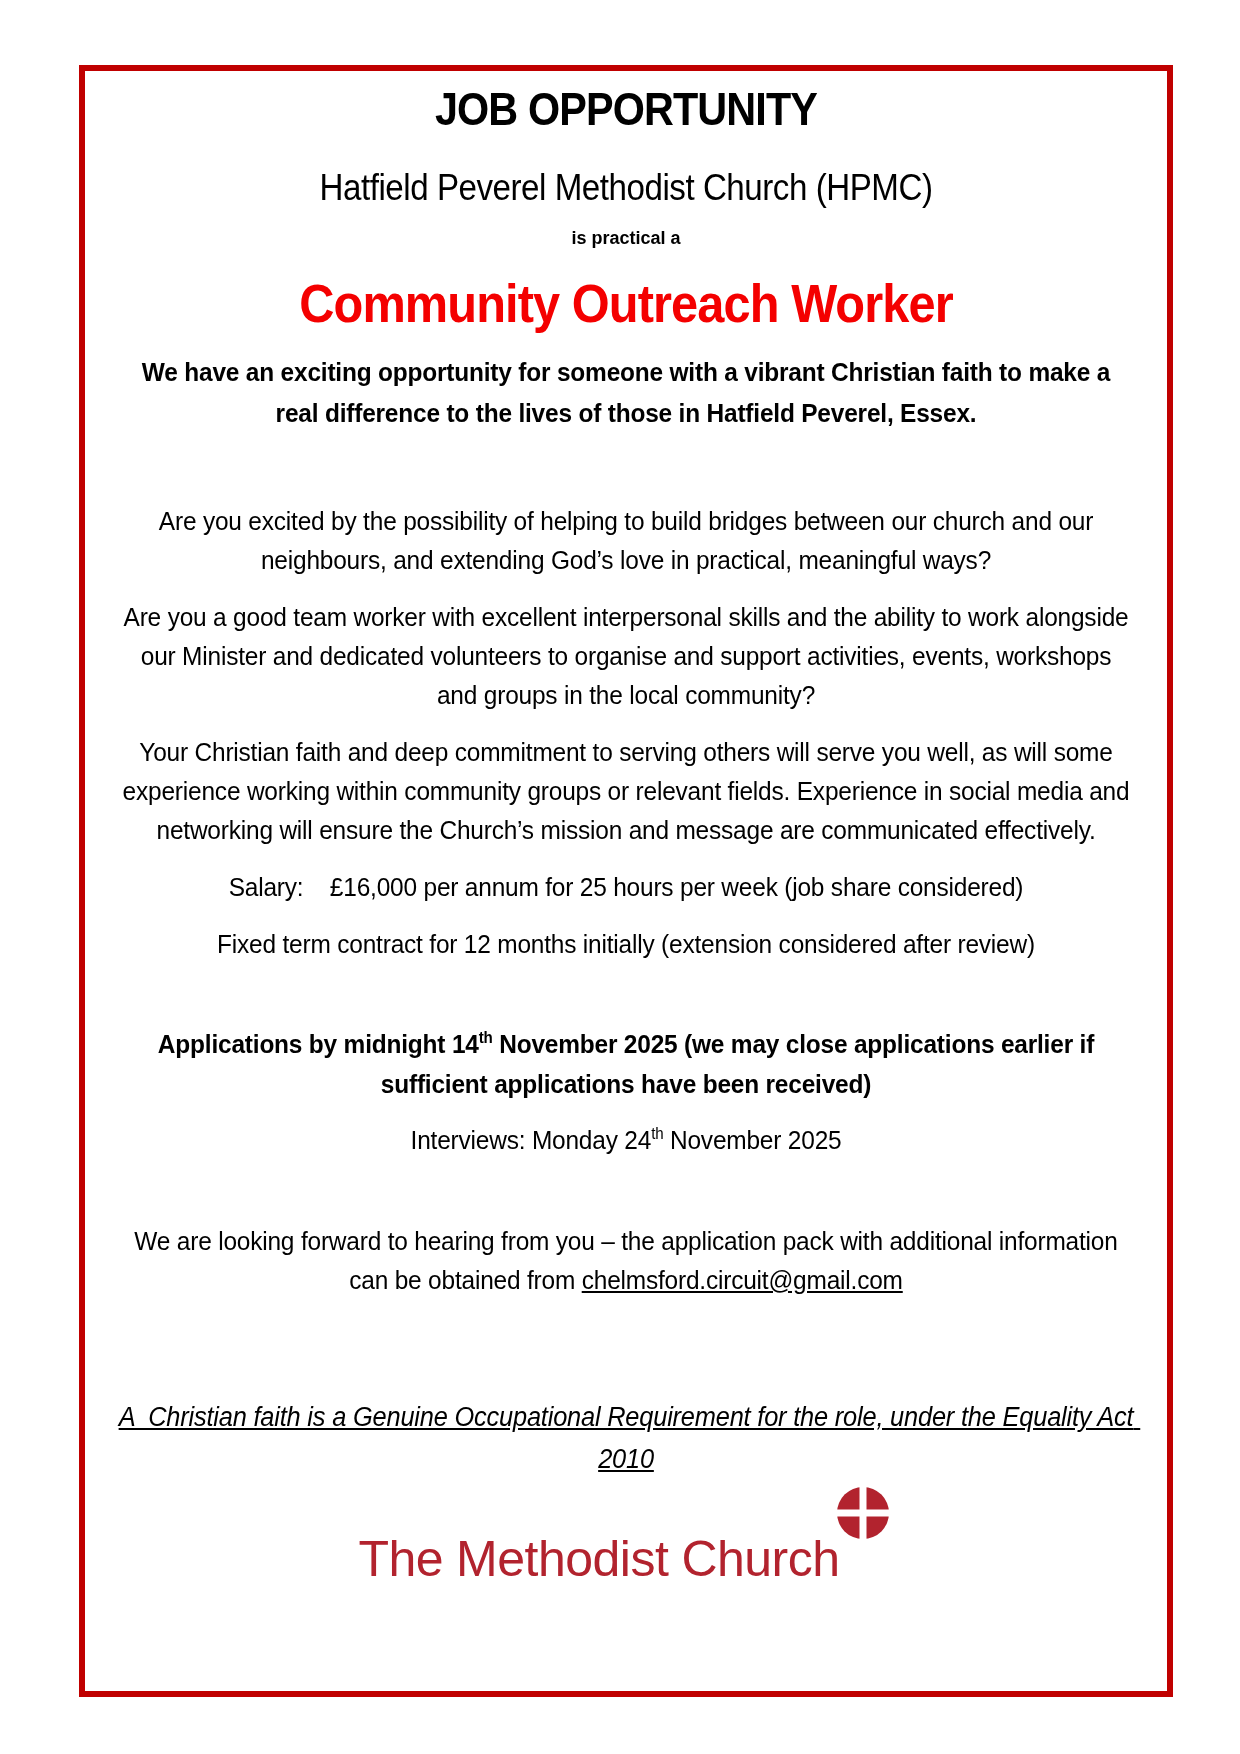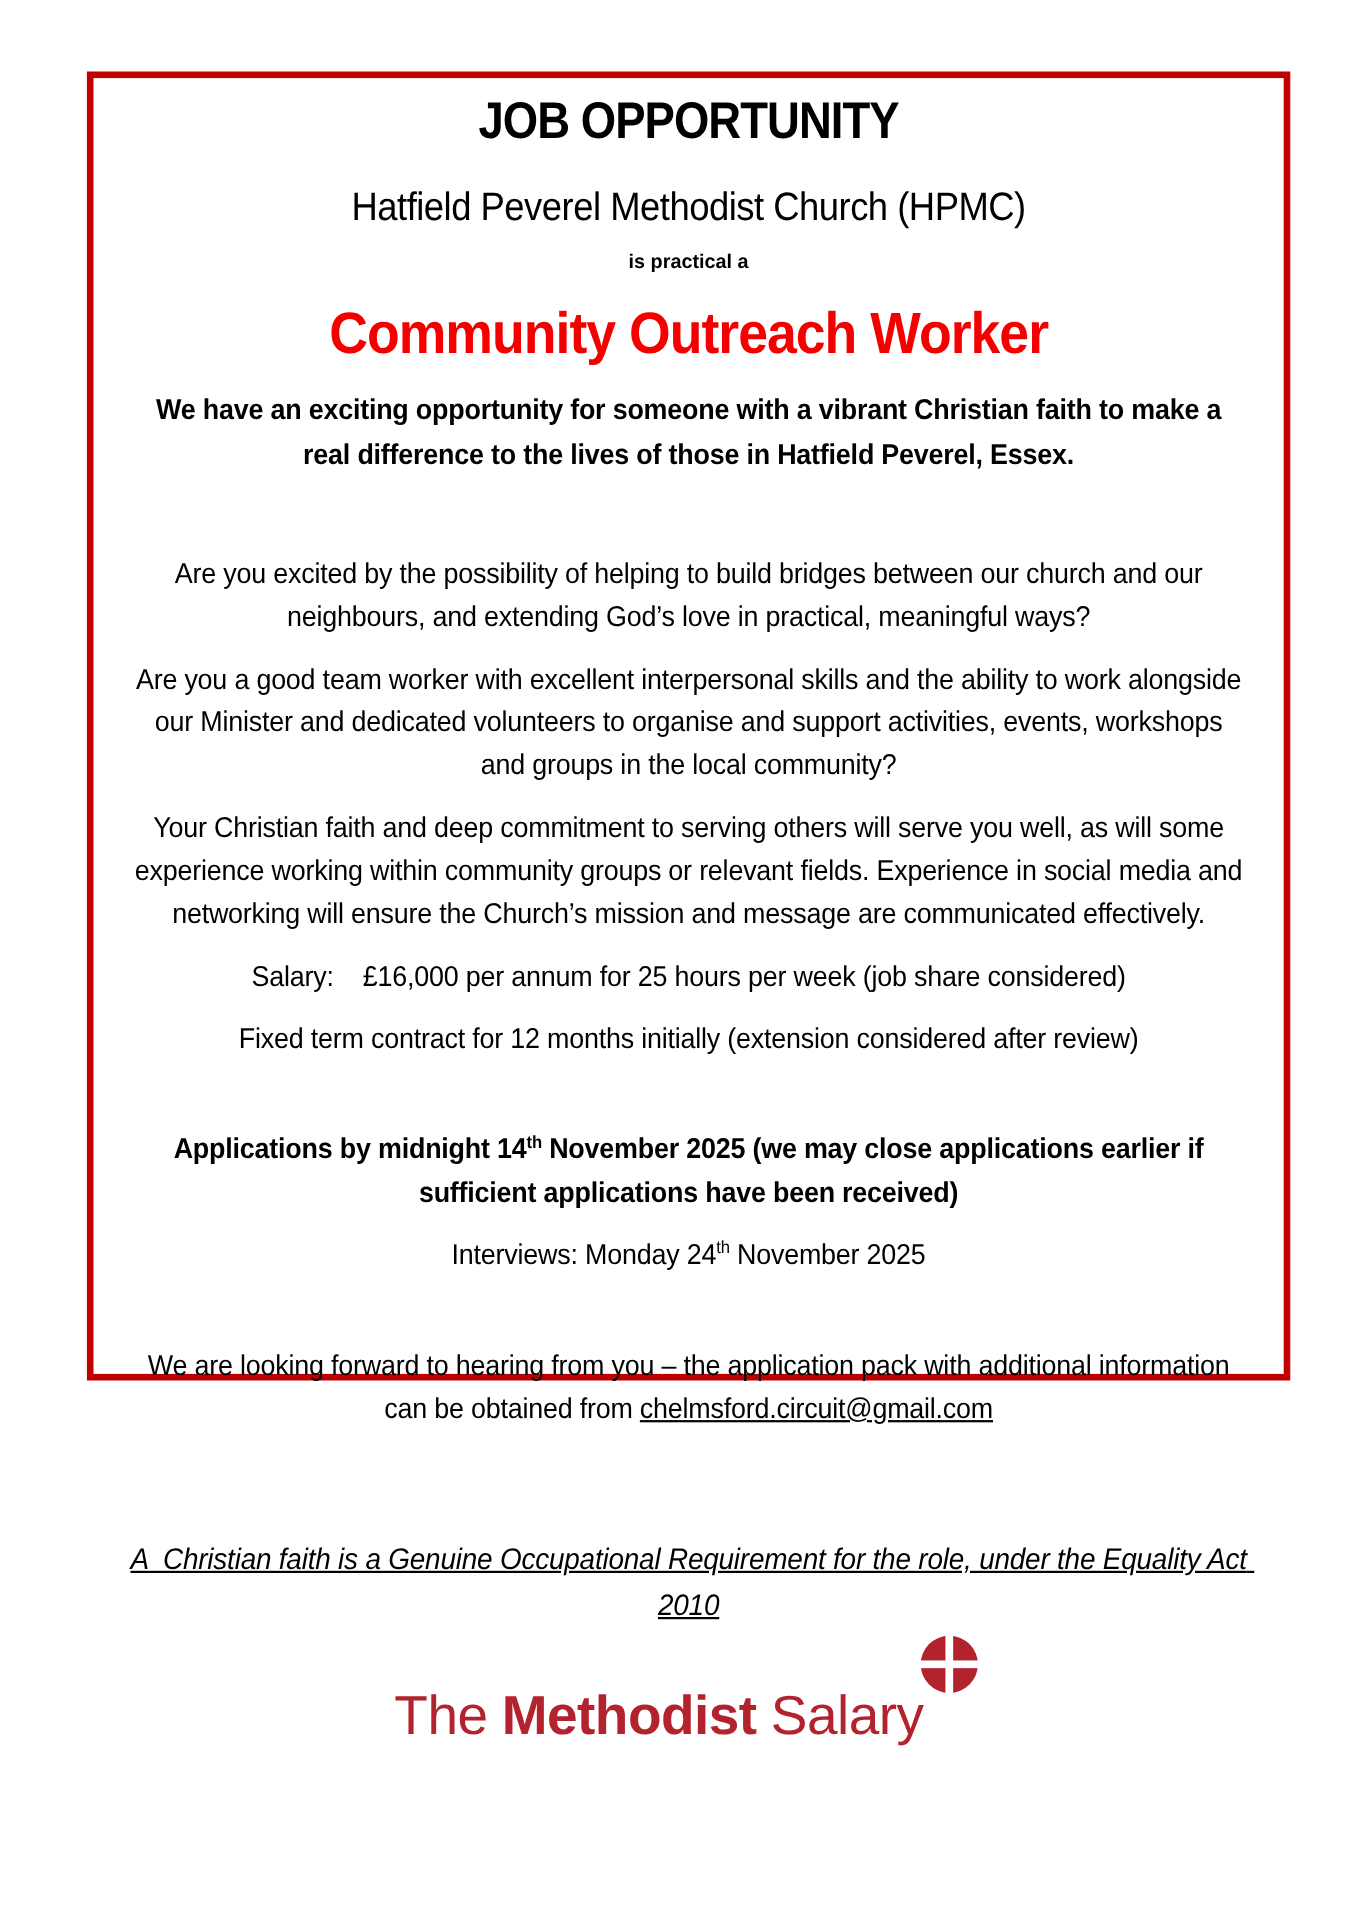--- a/index.html
+++ b/index.html
@@ -10,21 +10,21 @@
     background: #ffffff;
     font-family: "Liberation Sans", "DejaVu Sans", sans-serif;
     color: #000000;
     overflow: hidden;
   }
   .frame {
     position: absolute;
     left: 79px;
     top: 65px;
     width: 1094px;
-    height: 1190px;
+    height: 1632px;
     border: 6px solid #C00000;
     box-sizing: border-box;
     text-align: center;
   }
   .squeeze { transform: scaleX(0.94); transform-origin: 50% 50%; }
   .squeeze-88 { transform: scaleX(0.88); transform-origin: 50% 50%; }
   .squeeze-92 { transform: scaleX(0.92); transform-origin: 50% 50%; }
 
   .doc-title {
     margin: 14px auto 0 auto;
@@ -103,21 +103,21 @@
   .logo {
     margin: 42px auto 0 auto;
     line-height: 62px;
     font-size: 50px;
     color: #B2232E;
     letter-spacing: -0.5px;
     white-space: nowrap;
   }
   .logo .w { display: inline; }
   .logo .sep { display: inline-block; width: 13px; }
-  .logo-methodist { font-weight: bold; }
+  .logo-methodist { font-weight: normal; }
   .orb {
     display: inline-block;
     vertical-align: baseline;
     transform: translate(-4px, -36px);
   }
 </style>
 </head>
 <body>
 
 <div class="page">
@@ -145,21 +145,21 @@
 
     <p class="apps-para squeeze"><span>Applications by midnight 14</span><sup class="ordinal">th</sup><span> November 2025 (we may close applications earlier if sufficient applications have been received)</span></p>
 
     <p class="body-para interviews-para squeeze"><span>Interviews: Monday 24</span><sup class="ordinal">th</sup><span> November 2025</span></p>
 
     <p class="body-para closing-para squeeze"><span>We are looking forward to hearing from you – the application pack with additional information can be obtained from </span><a class="email-link">chelmsford.circuit@gmail.com</a></p>
 
     <p class="gor-para squeeze"><span class="gor-text">A  Christian faith is a Genuine Occupational Requirement for the role, under the Equality Act 2010</span></p>
 
     <div class="logo">
-      <span class="w">The</span><span class="sep"></span><span class="w logo-methodist">Methodist</span><span class="sep"></span><span class="w">Salary</span><span class="orb"><svg width="54" height="54" viewBox="0 0 54 54" aria-hidden="true">
+      <span class="w">The</span><span class="sep"></span><span class="w logo-methodist">Methodist</span><span class="sep"></span><span class="w">Church</span><span class="orb"><svg width="54" height="54" viewBox="0 0 54 54" aria-hidden="true">
           <circle cx="27" cy="27" r="26" fill="#B2232E"></circle>
           <rect x="23.5" y="0" width="7" height="54" fill="#ffffff"></rect>
           <rect x="0" y="23.5" width="54" height="7" fill="#ffffff"></rect>
         </svg></span>
     </div>
 
   </div>
 </div>
 
 </body></html>

